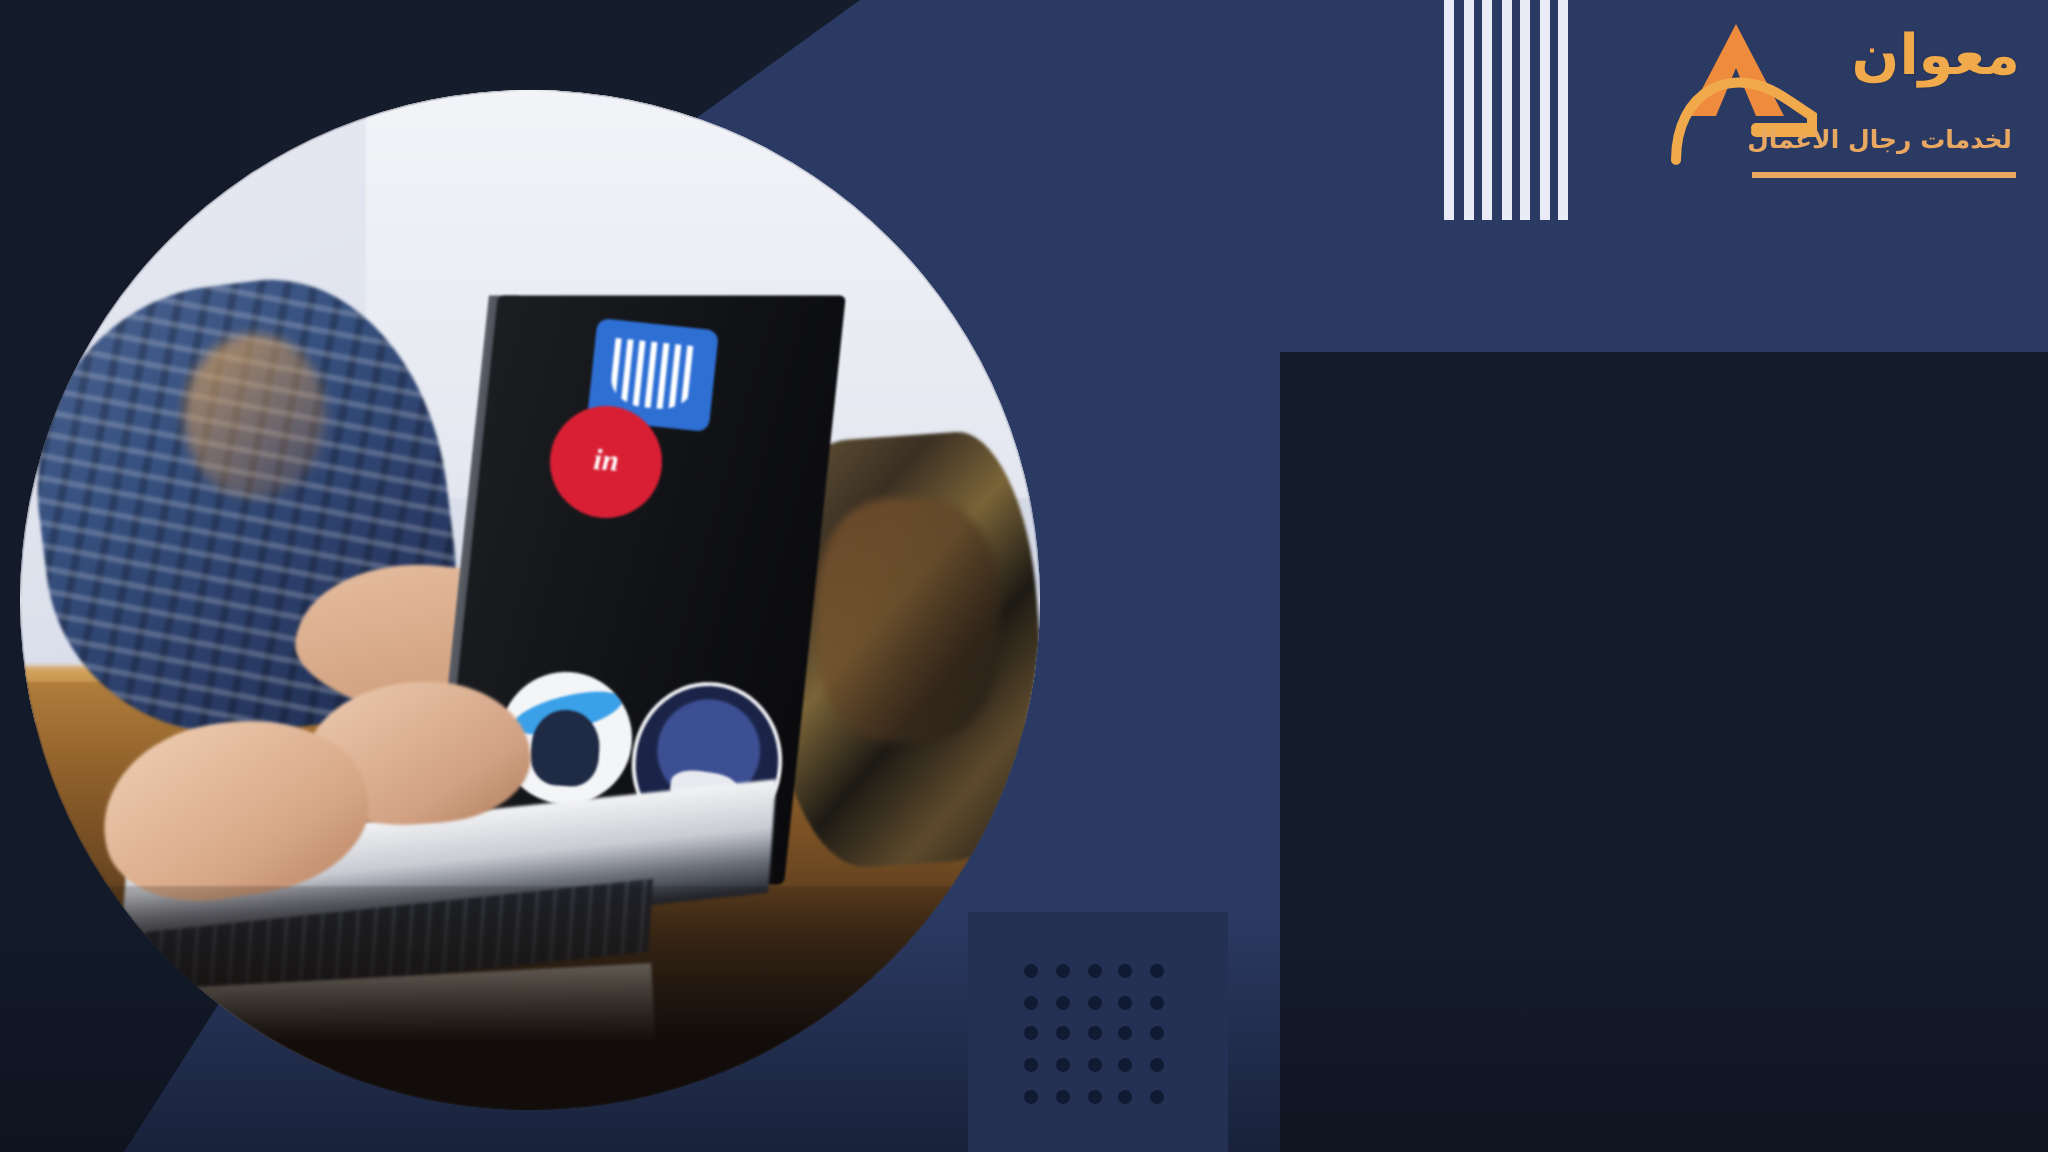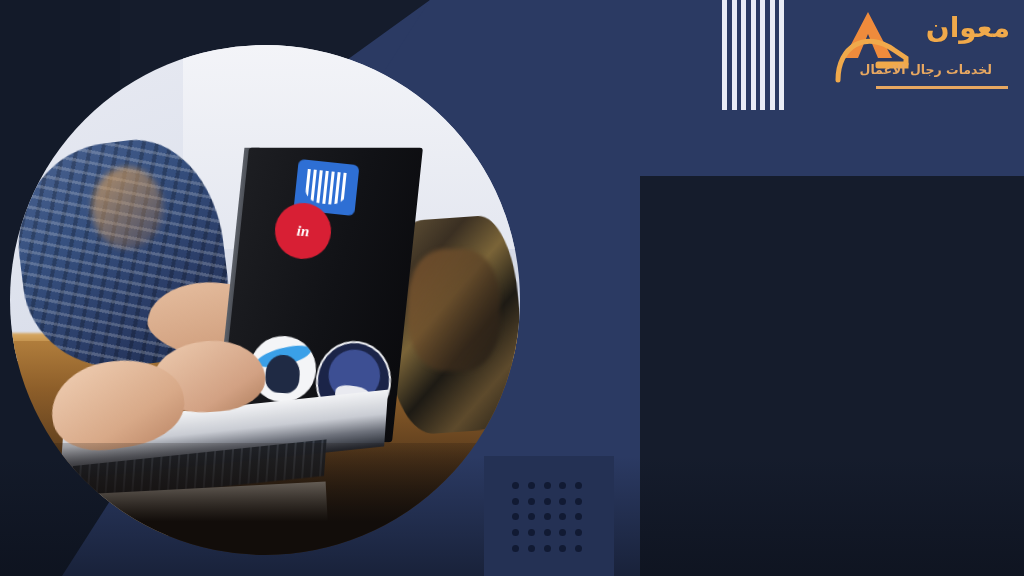--- a/index.html
+++ b/index.html
@@ -69,21 +69,21 @@
     position:absolute;
     right:2px;top:8px;
     font-size:28px;font-weight:700;
     color:#f0a94b;
     letter-spacing:1px;
     line-height:1;
     text-shadow:0 0 1px rgba(0,0,0,.3);
   }
   .logo-sub{
     position:absolute;
-    right:20px;top:56px;
+    right:6px;top:56px;
     font-size:12.5px;font-weight:700;
     color:#e8a861;
     letter-spacing:.3px;
     white-space:nowrap;
   }
   .logo-rule{
     position:absolute;
     right:4px;top:80px;
     width:132px;height:2.5px;
     background:#e8a861;

